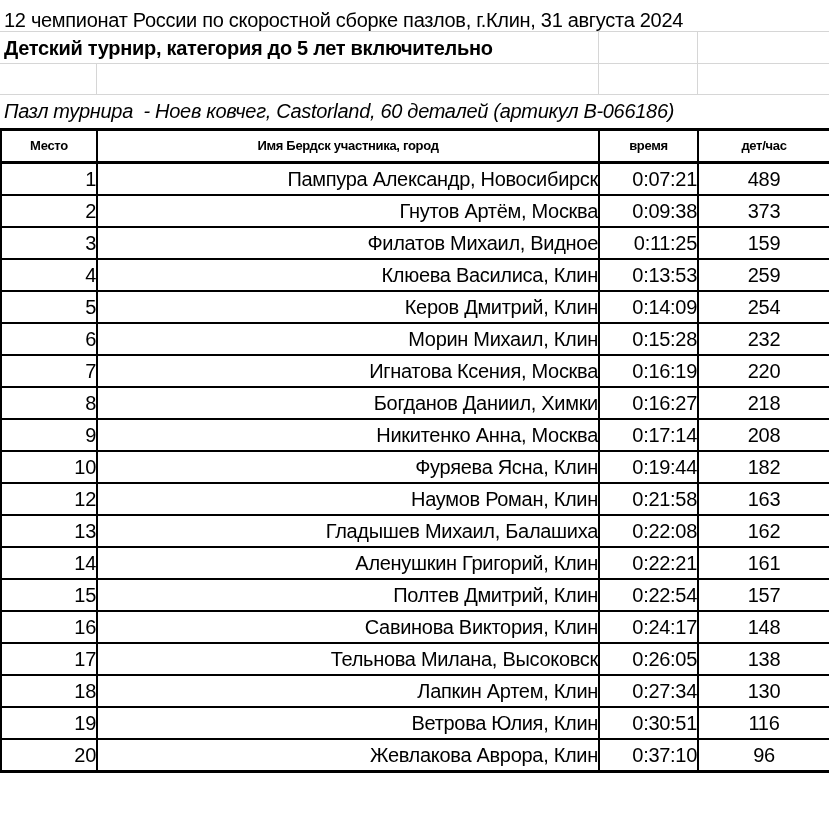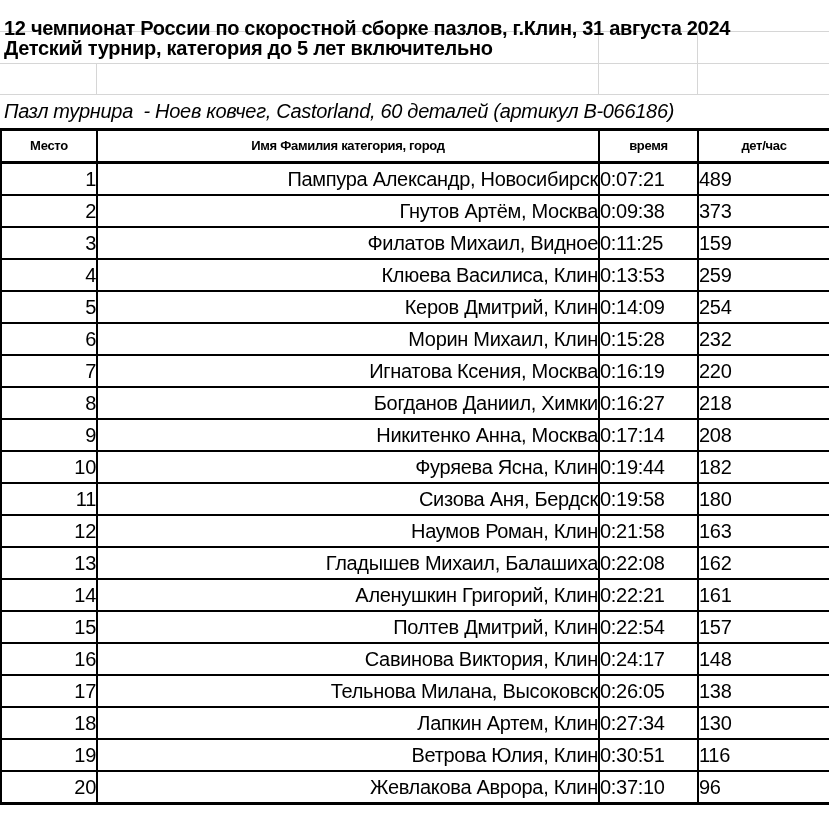--- a/index.html
+++ b/index.html
@@ -20,21 +20,21 @@
     height: 128px;
   }
   .trow {
     position: absolute;
     left: 4px;
     right: 0;
     font-size: 20px;
     white-space: pre;
     z-index: 2;
   }
-  .r1 { top: 12px;    height: 14px; line-height: 32px; font-weight: bold; }
+  .r1 { top: 4px;    height: 14px; line-height: 32px; font-weight: normal; }
   .r2 { top: 32px; height: 32px; line-height: 32px; font-weight: bold; }
   .r4 { top: 95px; height: 33px; line-height: 33px; font-style: italic; }
   
   .gl {
     position: absolute;
     background: #d6d6d6;
     z-index: 1;
   }
   .gl-h1 { left: 0; top: 31px; width: 829px; height: 1px; }
   .gl-h2 { left: 0; top: 63px; width: 829px; height: 1px; }
@@ -68,22 +68,22 @@
     font-size: 13px;
   }
   table.results td {
     height: 30px;
     line-height: 30px;
     font-weight: normal;
   }
   table.results tr:last-child td { border-bottom-width: 3px; }
   td.place { text-align: right; padding-right: 6px; }
   td.name  { text-align: right;  padding-left: 5px;  }
-  td.time  { padding-right: 7px; }
-  td.rate  { text-align: left; padding-right: 7px; }
+  td.time  { text-align: right; padding-right: 7px; }
+  td.rate  { text-align: center; padding-right: 7px; }
   .bold    { font-weight: bold; }
 </style>
 </head>
 <body>
 
 <div class="top-area">
   <div class="gl gl-h1"></div>
   <div class="gl gl-h2"></div>
   <div class="gl gl-h3"></div>
   <div class="gl gl-v1"></div>
@@ -97,21 +97,21 @@
 <table class="results">
   <colgroup>
     <col style="width:96px">
     <col style="width:502px">
     <col style="width:99px">
     <col style="width:132px">
   </colgroup>
   <thead>
     <tr>
       <th>Место</th>
-      <th>Имя Фамилия категория, город</th>
+      <th>Имя Бердск участника, город</th>
       <th>время</th>
       <th>дет/час</th>
     </tr>
   </thead>
   <tbody>
       <tr>
         <td class="place">1</td>
         <td class="name">Пампура Александр, Новосибирск</td>
         <td class="time bold">0:07:21</td>
         <td class="rate">489</td>
@@ -164,26 +164,20 @@
         <td class="time">0:17:14</td>
         <td class="rate">208</td>
       </tr>
       <tr>
         <td class="place">10</td>
         <td class="name">Фуряева Ясна, Клин</td>
         <td class="time">0:19:44</td>
         <td class="rate">182</td>
       </tr>
       <tr>
-        <td class="place">11</td>
-        <td class="name">Сизова Аня, Бердск</td>
-        <td class="time">0:19:58</td>
-        <td class="rate">180</td>
-      </tr>
-      <tr>
         <td class="place">12</td>
         <td class="name">Наумов Роман, Клин</td>
         <td class="time">0:21:58</td>
         <td class="rate">163</td>
       </tr>
       <tr>
         <td class="place">13</td>
         <td class="name">Гладышев Михаил, Балашиха</td>
         <td class="time">0:22:08</td>
         <td class="rate">162</td>

